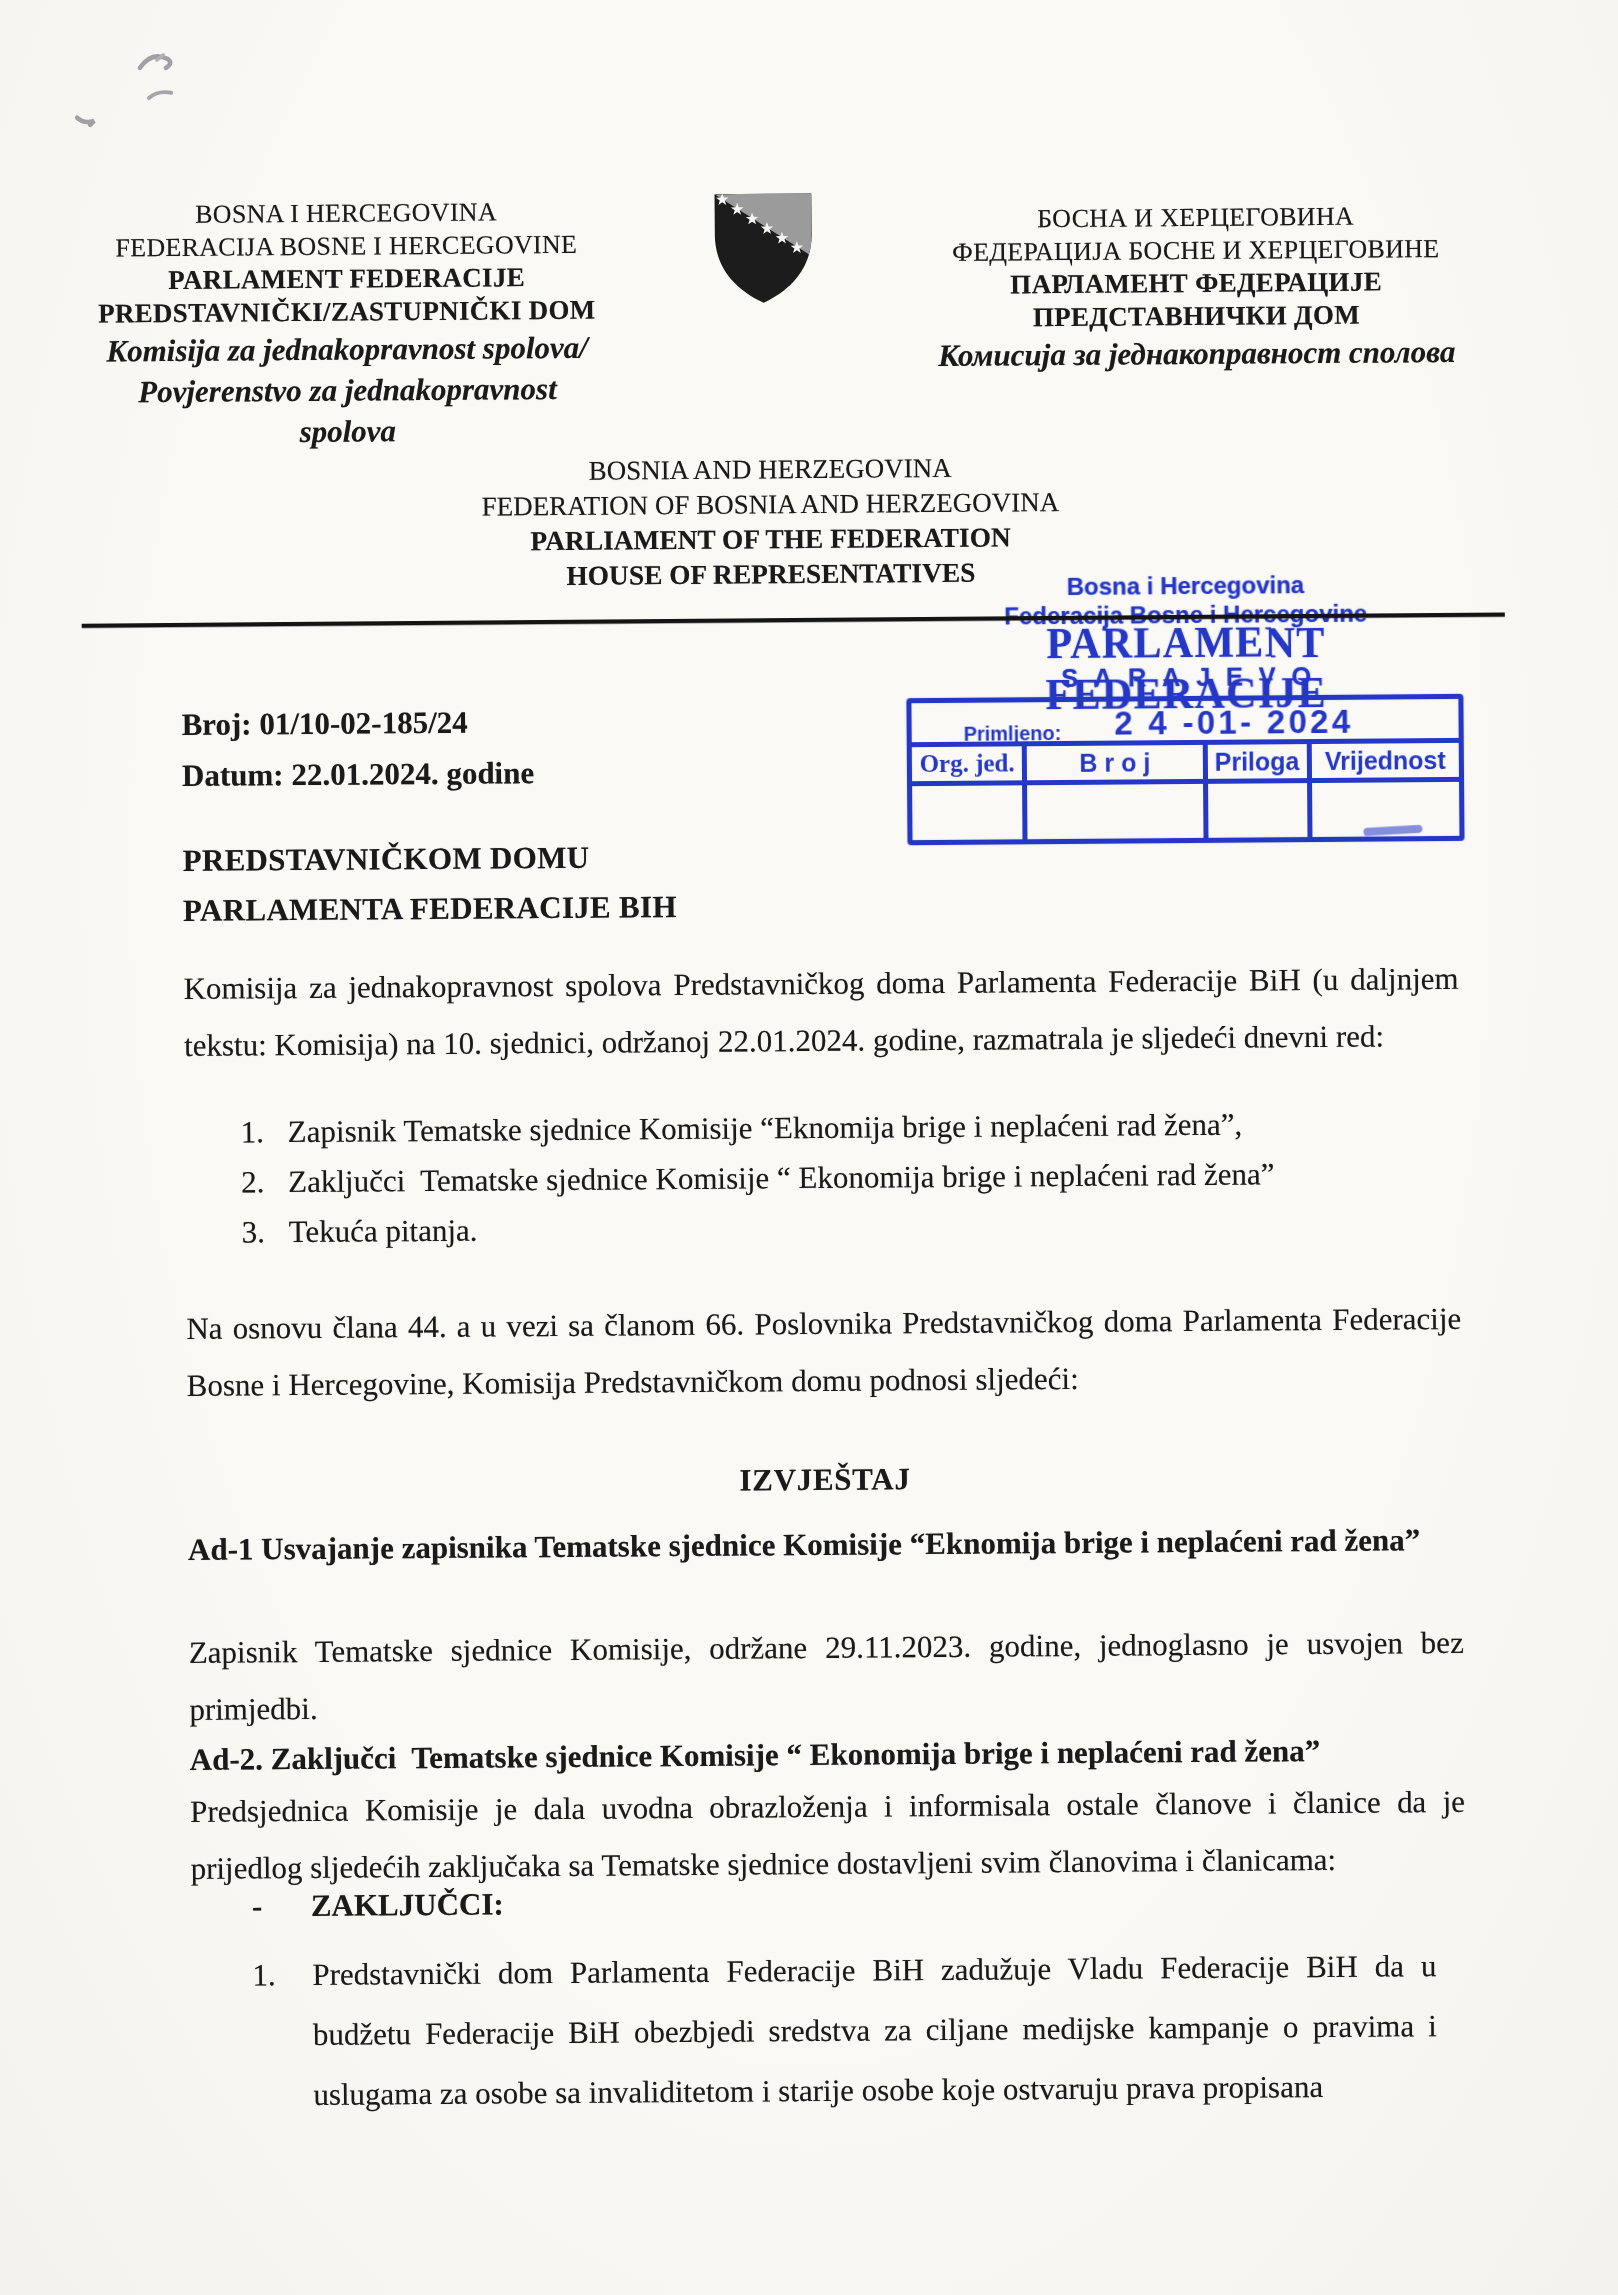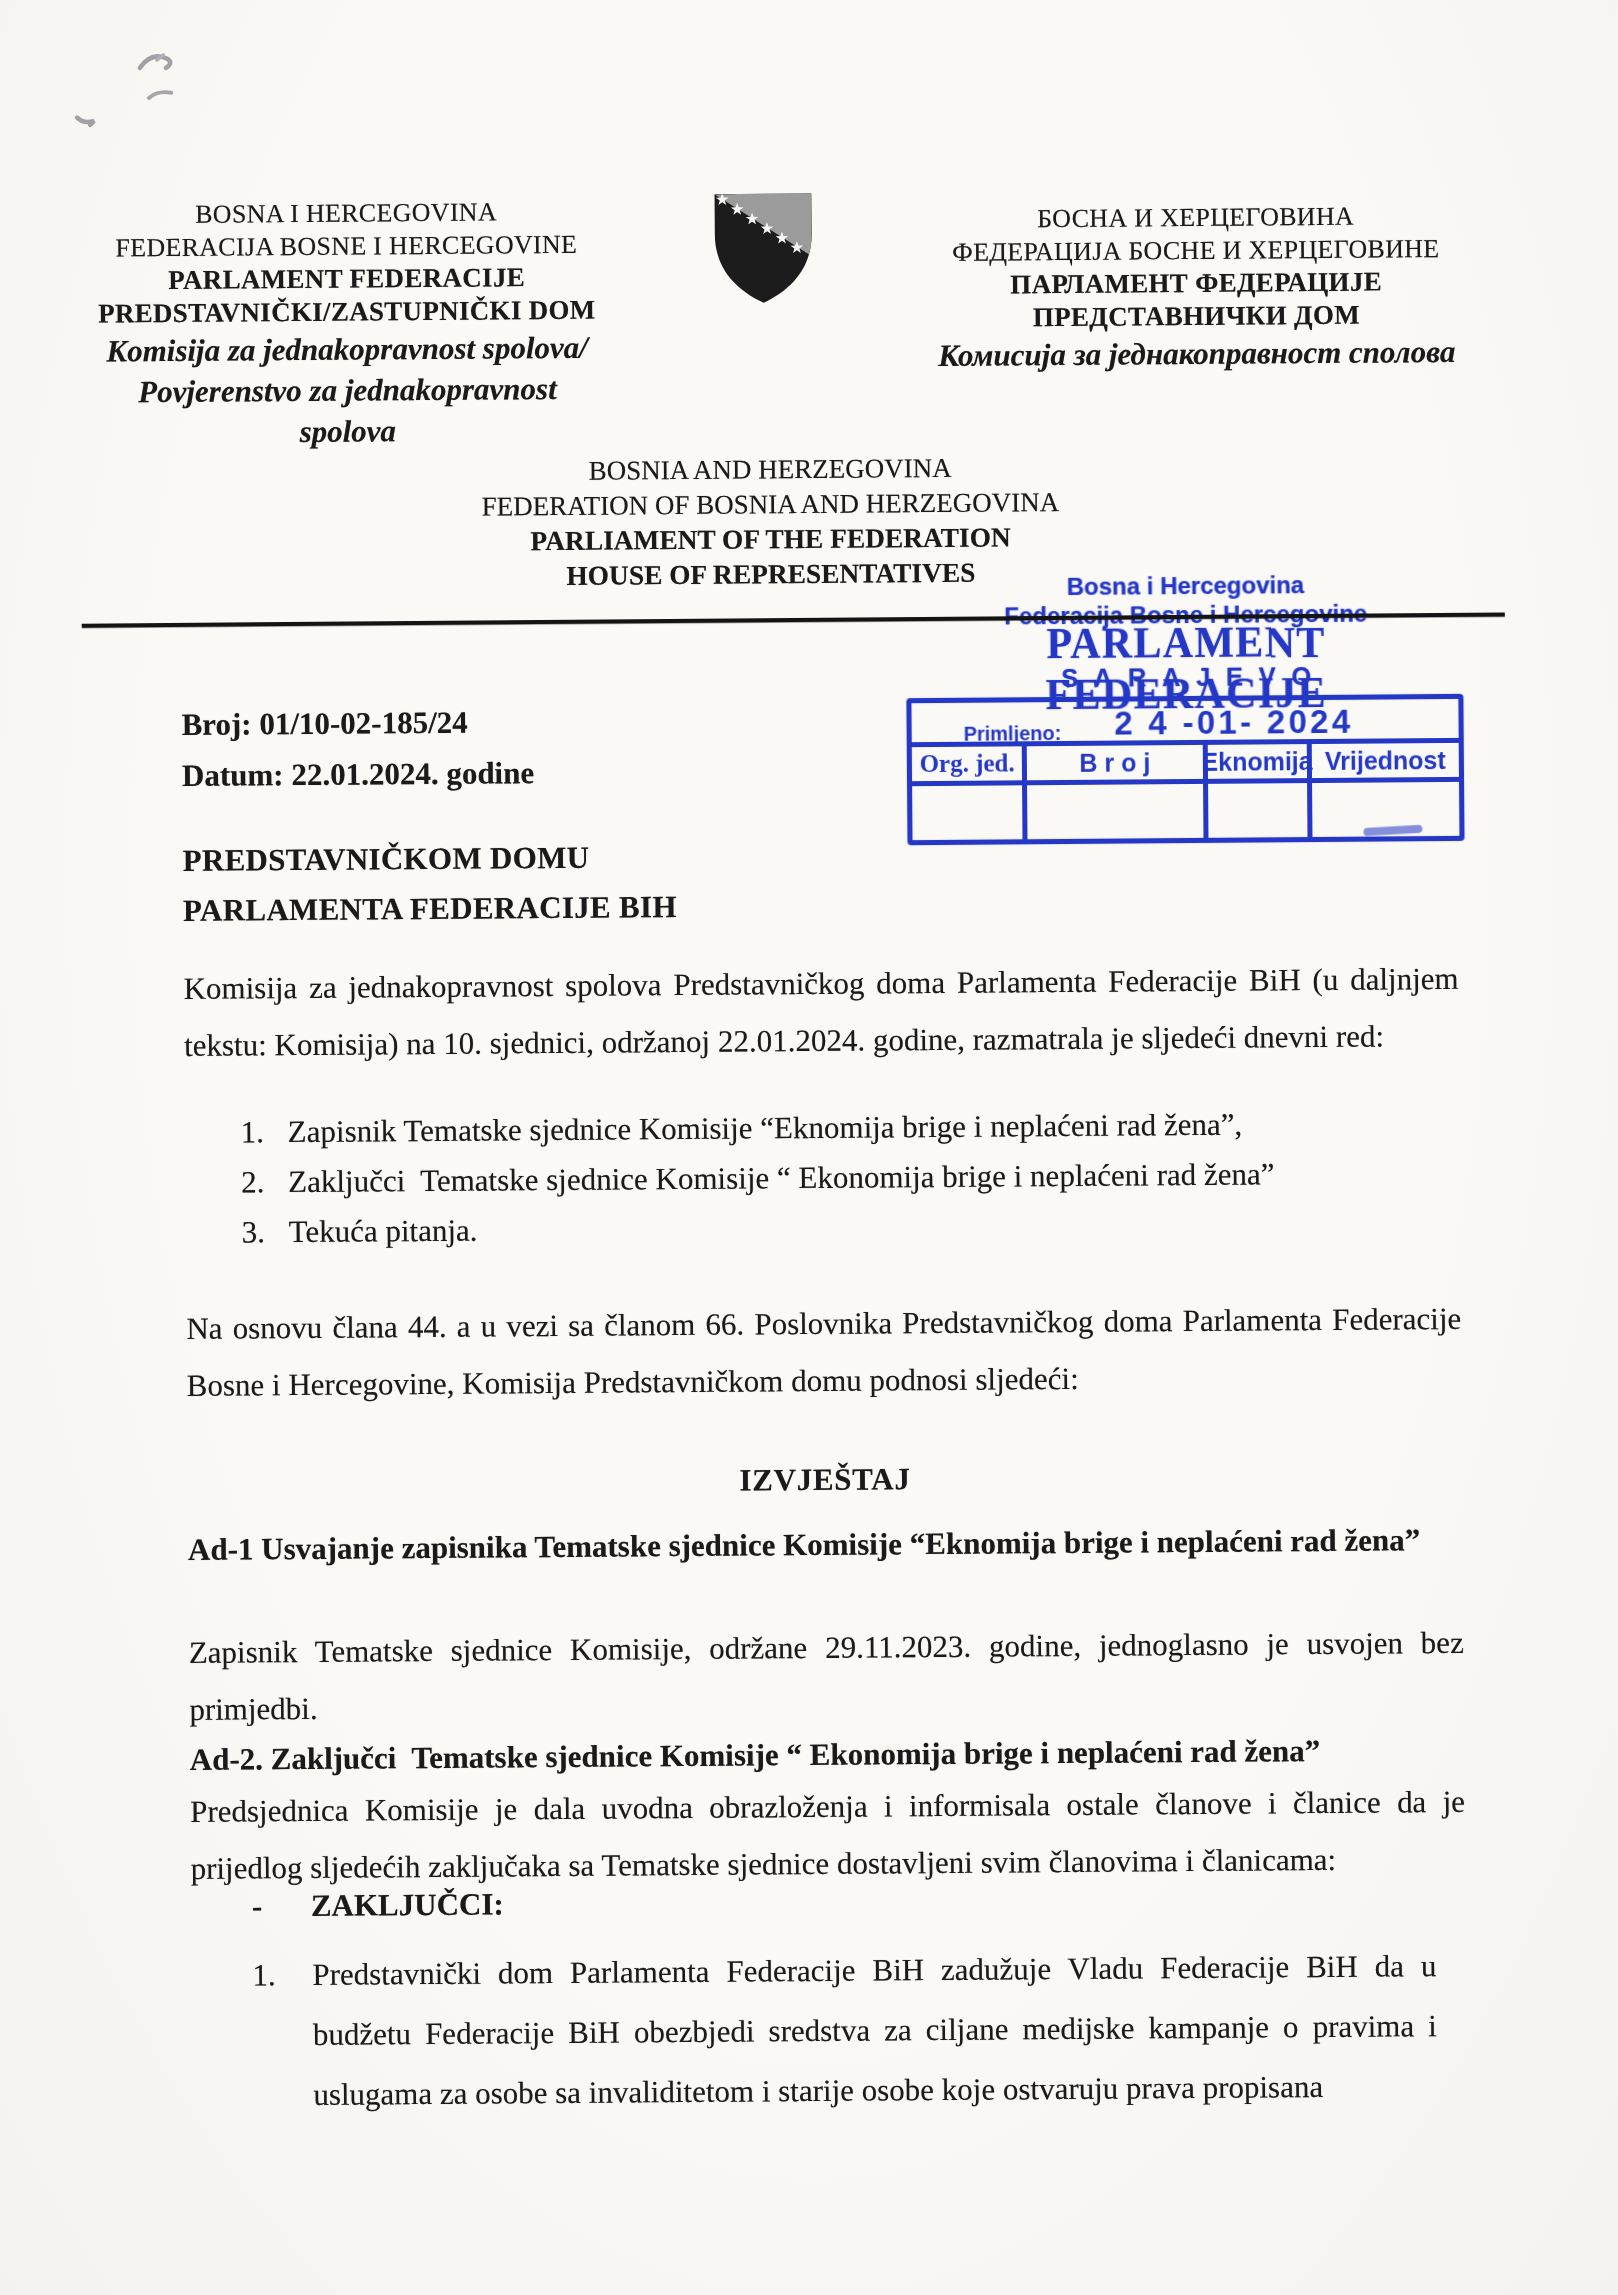--- a/index.html
+++ b/index.html
@@ -151,21 +151,21 @@
       <div class="st-t st-org">PARLAMENT FEDERACIJE</div>
       <div class="st-t st-city">SARAJEVO</div>
       <div class="st-table">
         <div class="st-r1">
           <span class="st-rcv">Primljeno:</span>
           <span class="st-date">2 4 -01- 2024</span>
         </div>
         <div class="st-r2">
           <div class="st-c st-c1">Org. jed.</div>
           <div class="st-c st-c2">B r o j</div>
-          <div class="st-c st-c3">Eknomija</div>
+          <div class="st-c st-c3">Priloga</div>
           <div class="st-c st-c4">Vrijednost</div>
         </div>
         <div class="st-r3">
           <div class="st-c st-c1"></div>
           <div class="st-c st-c2"></div>
           <div class="st-c st-c3"></div>
           <div class="st-c st-c4"></div>
         </div>
       </div>
       <div class="st-smudge"></div>

